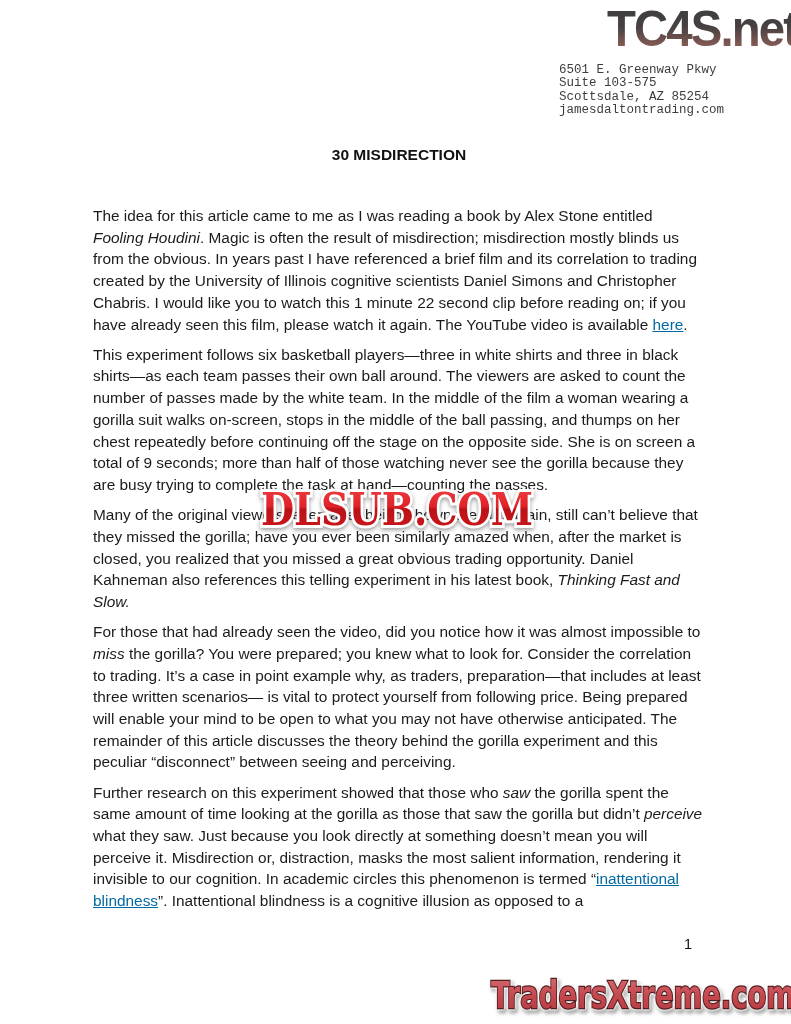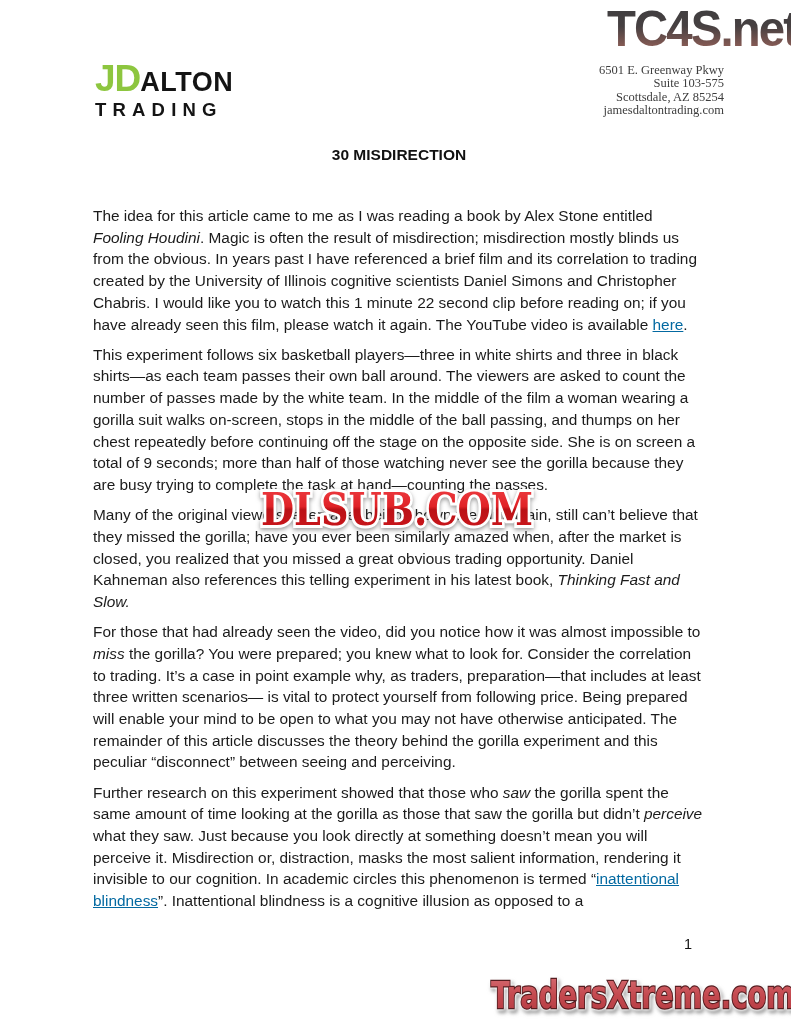--- a/index.html
+++ b/index.html
@@ -11,22 +11,22 @@
   
   .tc4s { position:absolute; top:1px; right:3px; }
   
   .jdlogo { position:absolute; left:95px; top:60px; line-height:1; }
   .jdlogo .row1 { white-space:nowrap; }
   .jdlogo .jd { font-size:37px; font-weight:bold; color:#8dc63f; letter-spacing:-1px; }
   .jdlogo .alton { font-size:27px; font-weight:bold; color:#141414; letter-spacing:0.5px; }
   .jdlogo .row2 { font-size:18.5px; font-weight:bold; color:#141414; letter-spacing:6.2px; margin-top:4px; }
   
   .address {
-    position:absolute; top:64px; right:79px; text-align:right;
-    font-family:Liberation Serif, serif; font-size:12.5px; line-height:13.4px; color:#3d3d3d;
+    position:absolute; top:64px; right:79px; text-align:left;
+    font-family:Liberation Mono, monospace; font-size:12.5px; line-height:13.4px; color:#3d3d3d;
   }
   
   .title {
     position:absolute; left:93px; top:146px; width:612px; text-align:center;
     font-size:15.5px; font-weight:bold; color:#111; margin:0;
   }
   
   .body-text {
     position:absolute; left:93px; top:205px; width:612px;
     font-size:15.4px; line-height:21.7px; color:#1b1b1b;
@@ -52,26 +52,20 @@
           <stop offset="0" stop-color="#3e3e40"></stop>
           <stop offset="0.45" stop-color="#464041"></stop>
           <stop offset="0.85" stop-color="#8d5e57"></stop>
           <stop offset="1" stop-color="#966760"></stop>
         </linearGradient>
       </defs>
       <text x="195" y="45" text-anchor="end" textLength="190" lengthAdjust="spacingAndGlyphs" font-family="Liberation Sans, sans-serif" font-weight="bold" font-size="50" letter-spacing="-2" fill="url(#tcg)">TC4S.net</text>
     </svg>
   </div>
 
-  <div class="jdlogo">
-    <div class="row1">
-      <span class="jd">JD</span><span class="alton">ALTON</span>
-    </div>
-    <div class="row2">TRADING</div>
-  </div>
 
   <div class="address">
     <div>6501 E. Greenway Pkwy</div>
     <div>Suite 103-575</div>
     <div>Scottsdale, AZ 85254</div>
     <div>jamesdaltontrading.com</div>
   </div>
 
   <h1 class="title">30 MISDIRECTION</h1>
 

